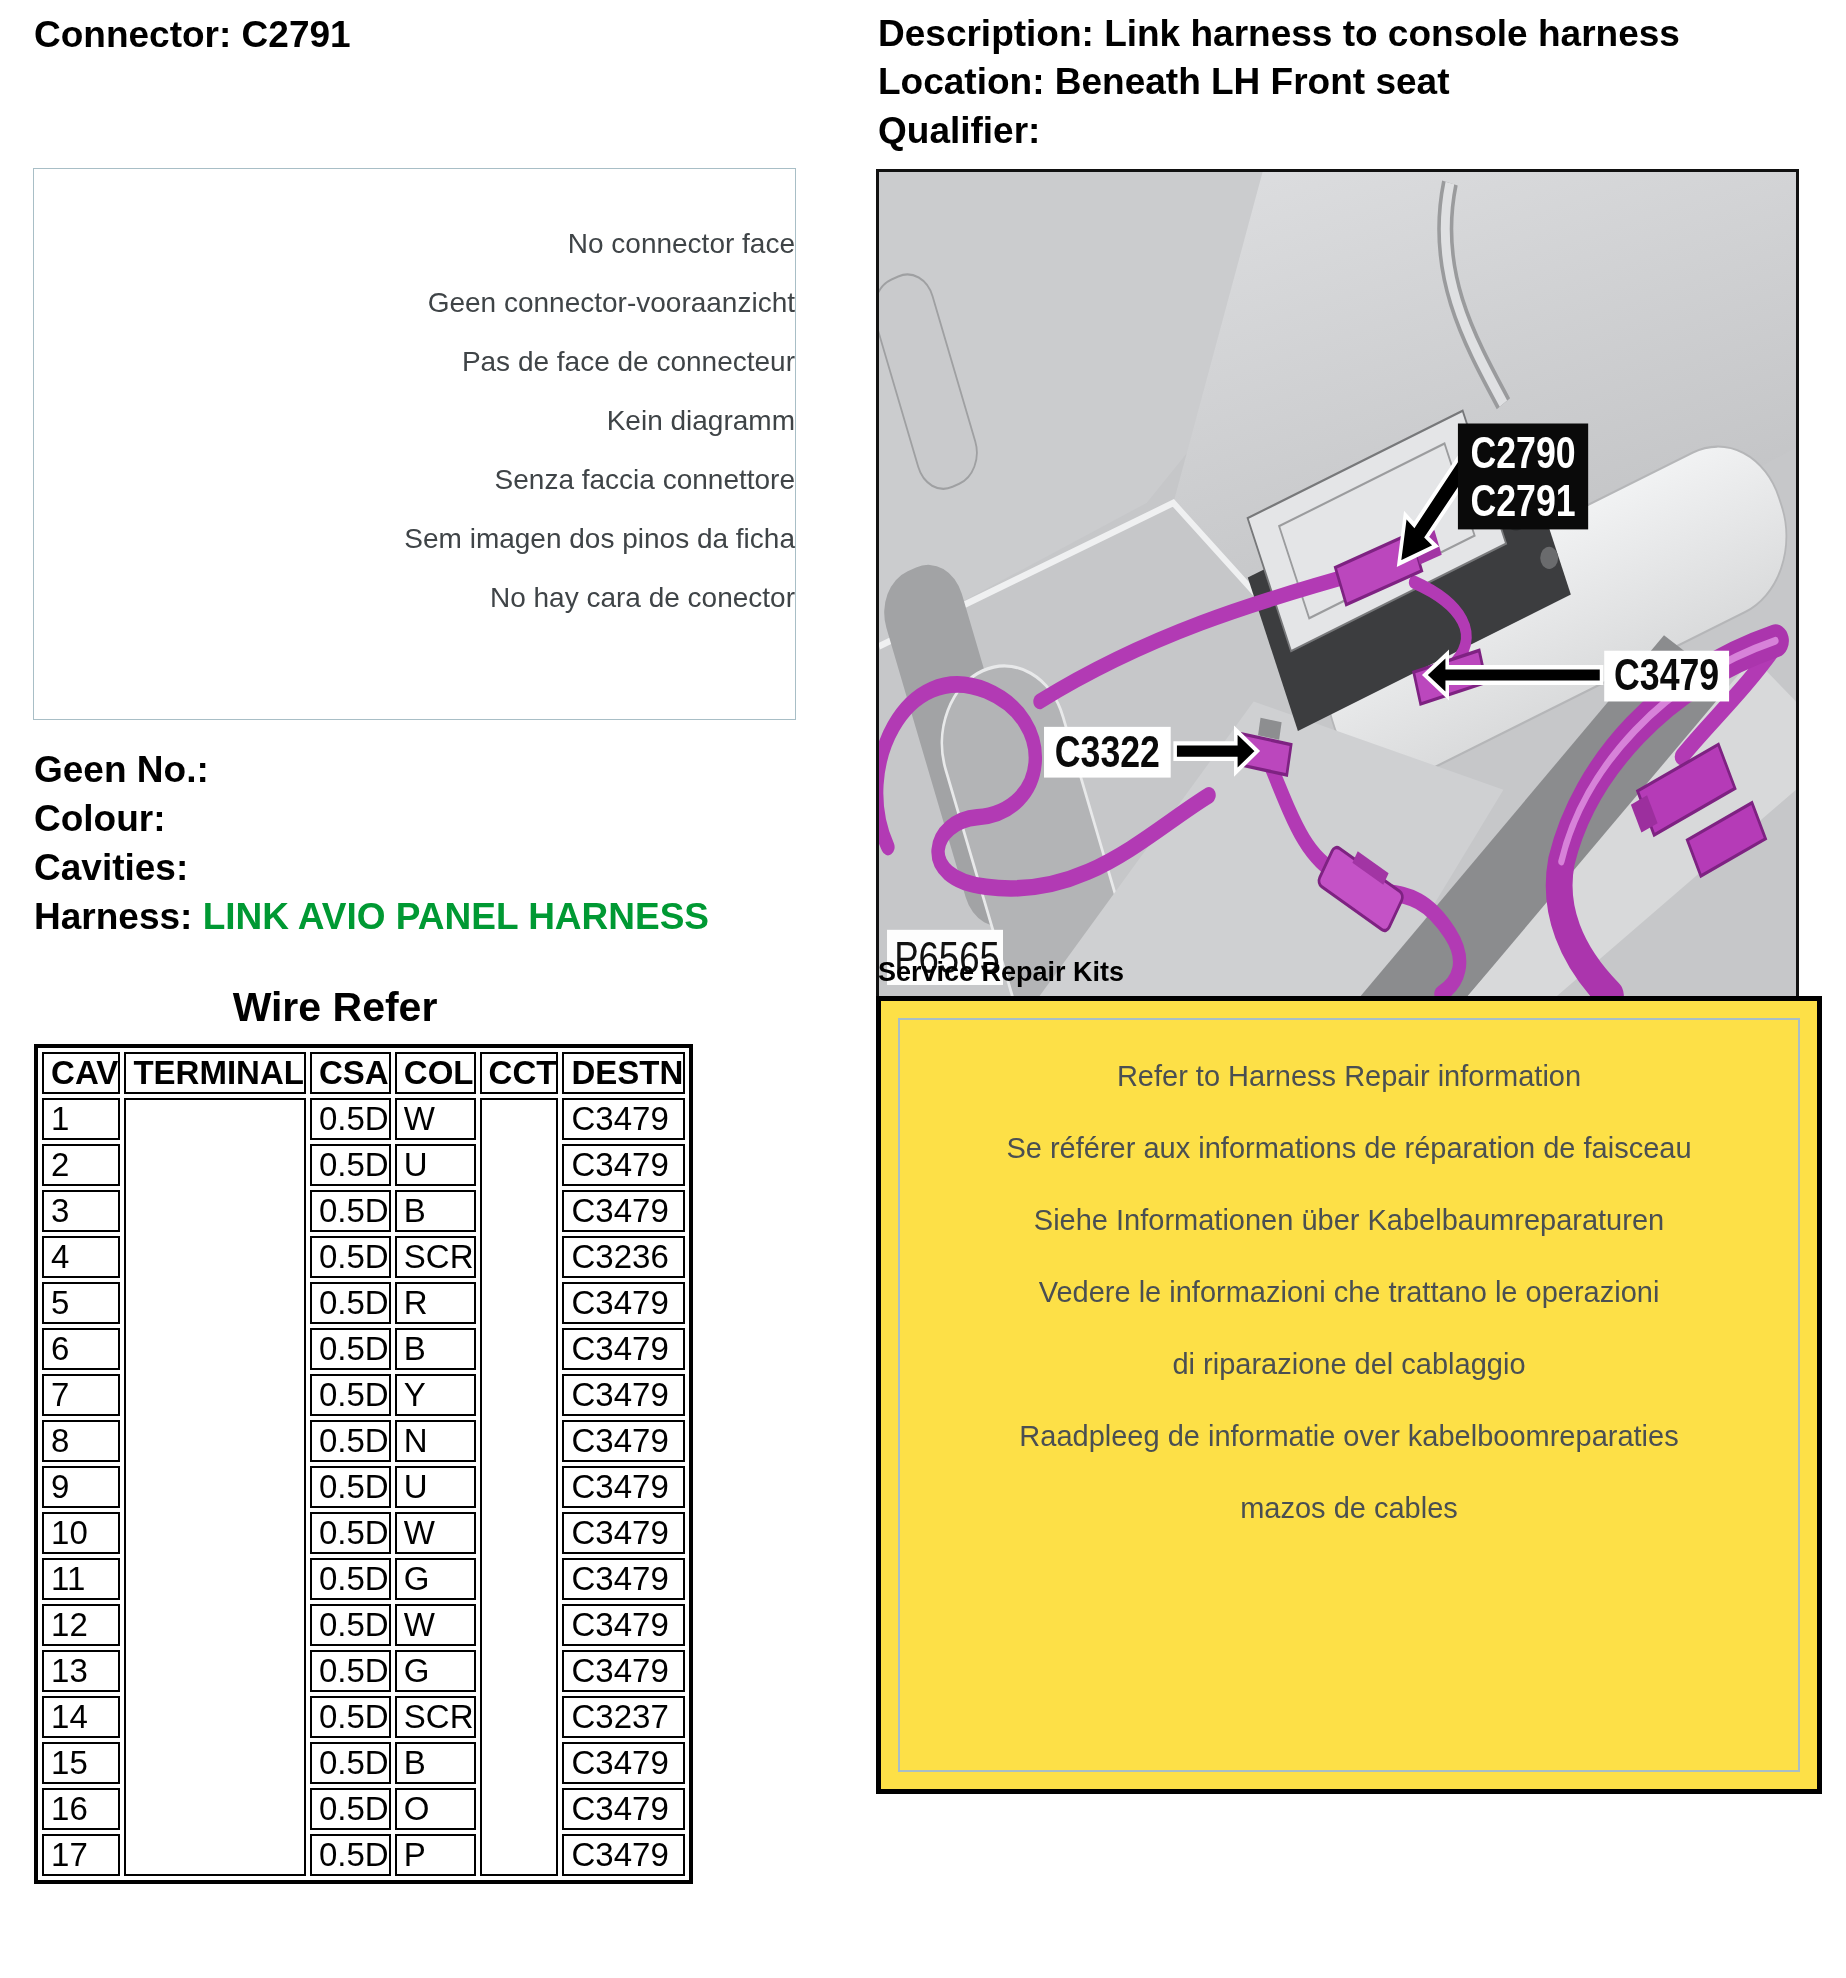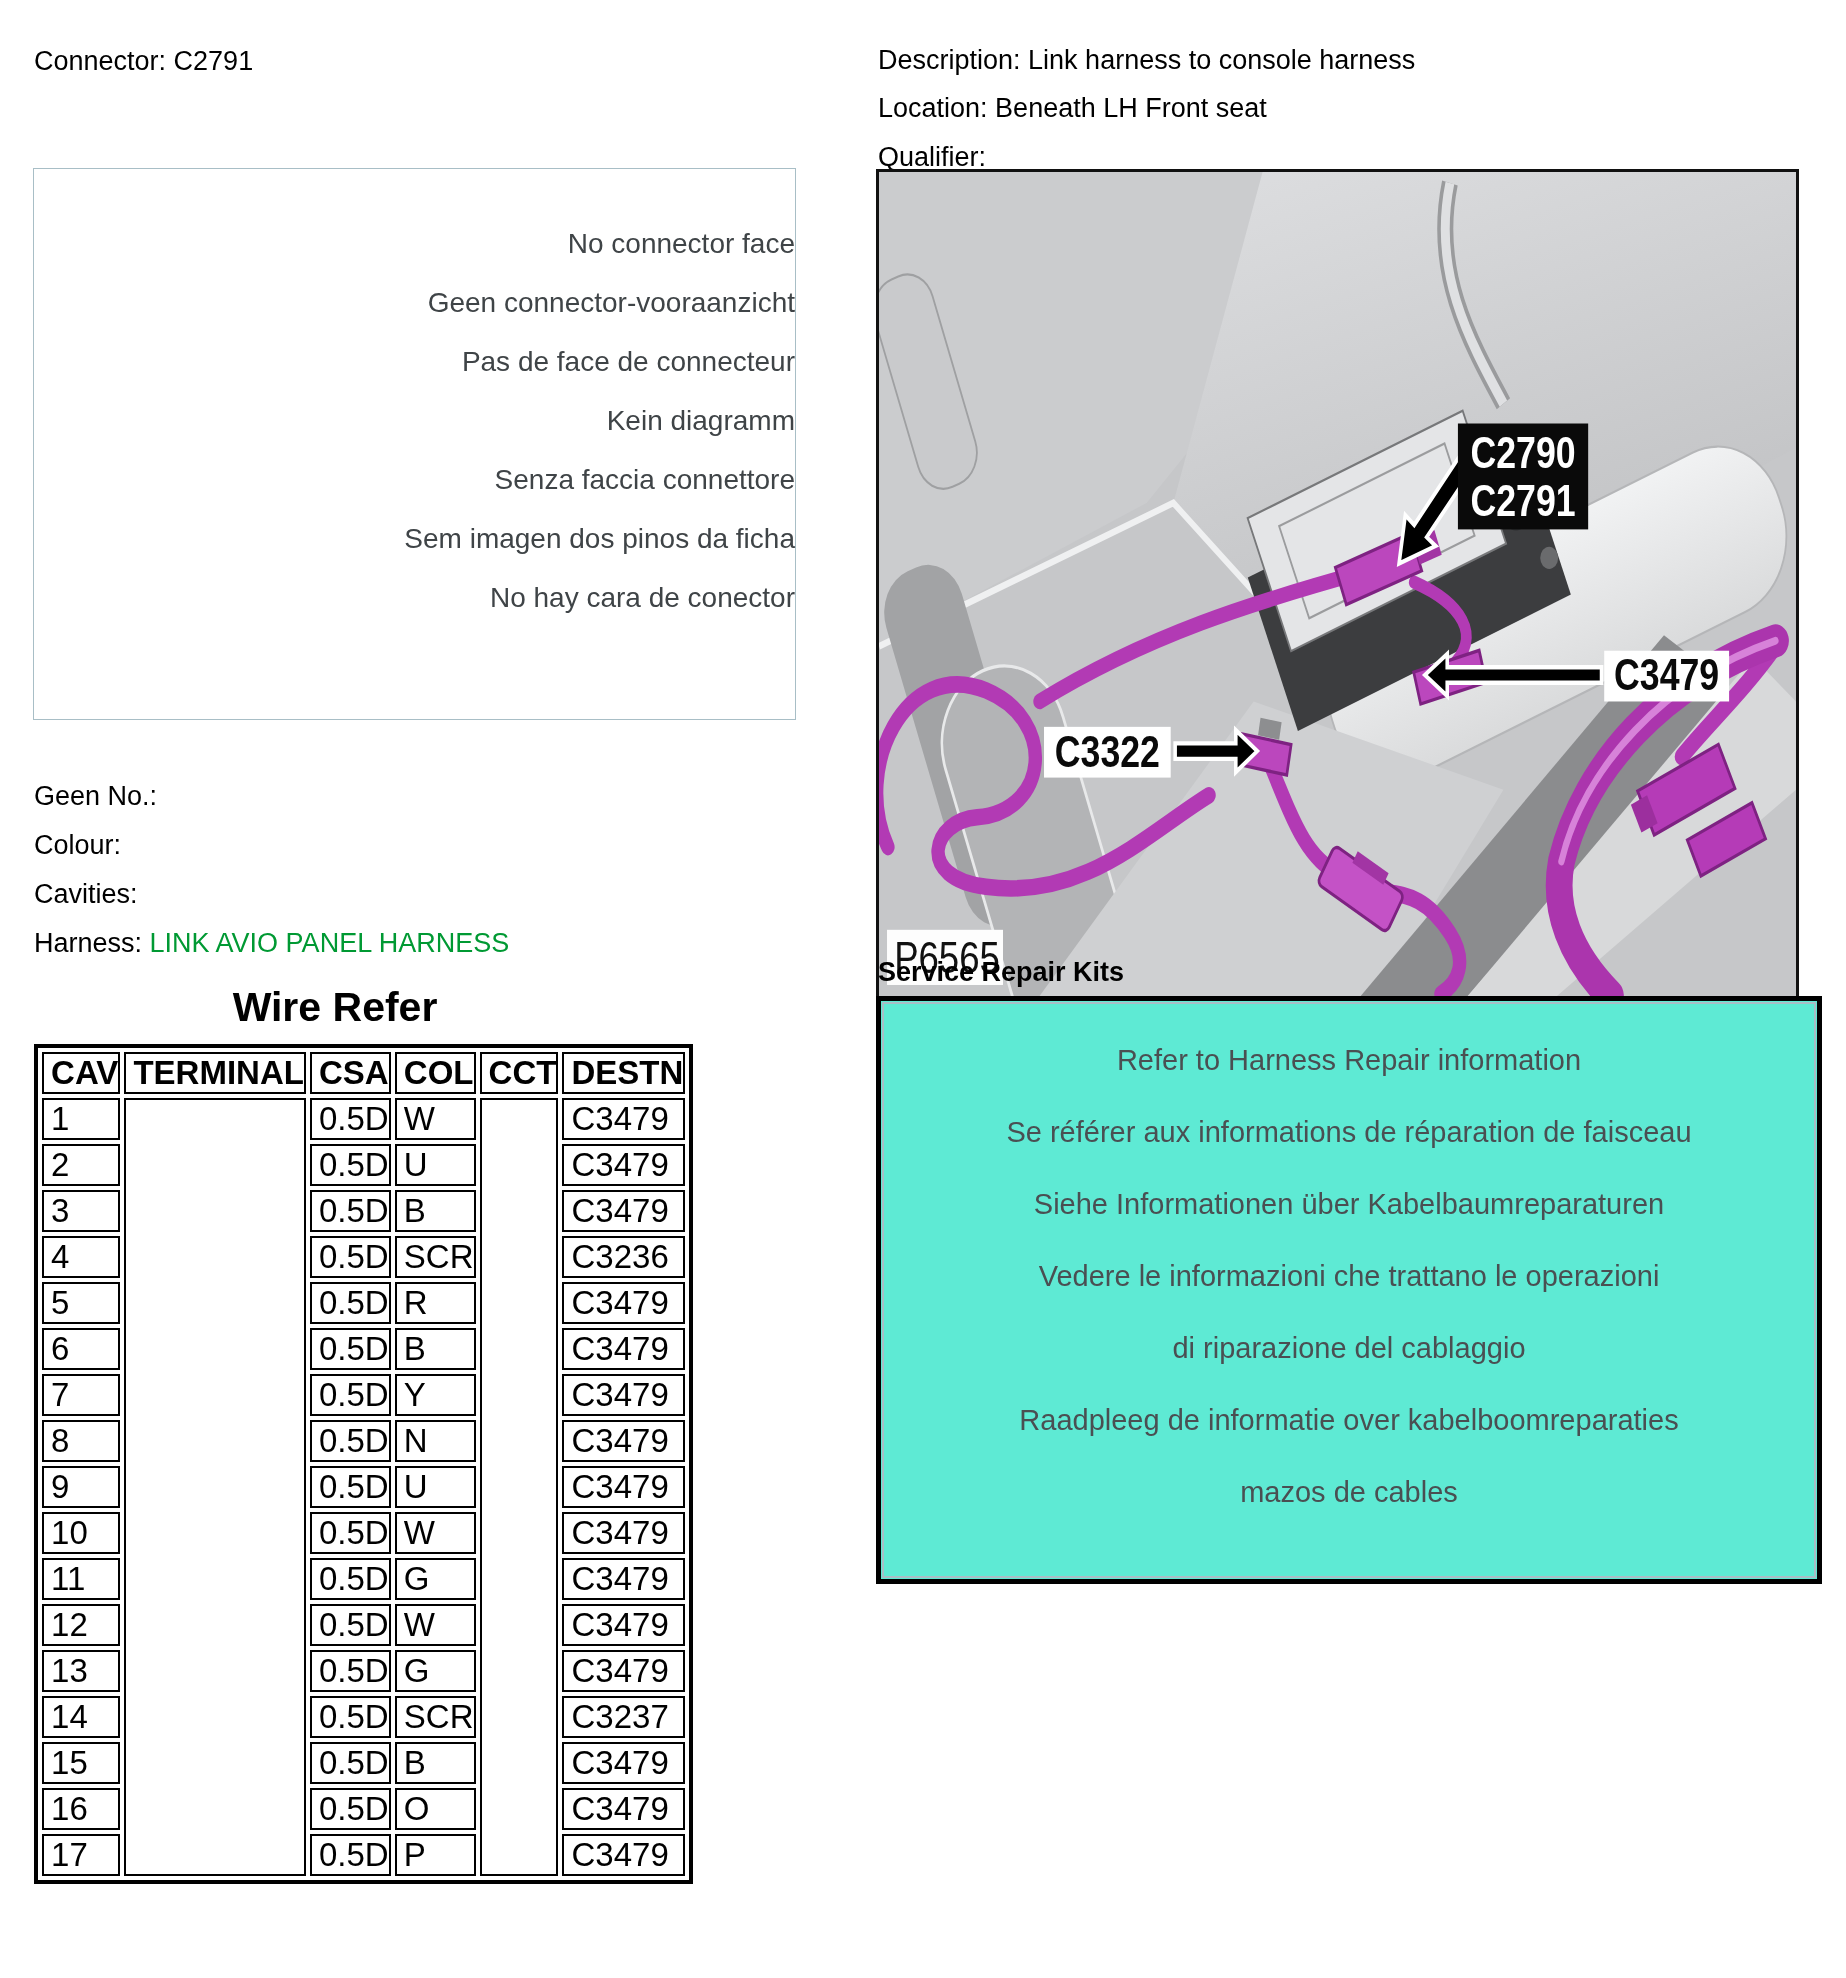--- a/index.html
+++ b/index.html
@@ -2,21 +2,21 @@
 <html style="font-size:14.3px"><head>
 <meta charset="utf-8">
 <style>
   html,body{margin:0;padding:0;background:#ffffff;}
   #canvas{
     position:relative;width:1846px;height:1978px;background:#ffffff;
     font-family:"Liberation Sans","DejaVu Sans",sans-serif;color:#000;
     overflow:hidden;
   }
   .abs{position:absolute;}
-  .h-label{font-weight:400;font-size:27px;white-space:nowrap;margin-top:32px;}
+  .h-label{font-weight:700;font-size:37px;white-space:nowrap;}
   .green{color:#009933;}
   
   .ncf-box{
     left:33px;top:168px;width:763px;height:552px;
     border:1.8px solid #a8bec6;background:#fff;
     text-align:right;box-sizing:border-box;padding-top:45px;
   }
   .ncf-box div{font-size:28px;line-height:59px;color:#3f4447;}
   
   .wc-title{left:34px;top:984px;width:602px;text-align:center;
@@ -35,22 +35,22 @@
   table.wire td{font-weight:400;height:41px;}
   
   .photo{
     left:876px;top:169px;width:923px;height:830px;
     border:3.6px solid #111;box-sizing:border-box;background:#c6c7c9;
   }
   .photo svg{display:block;width:100%;height:100%;}
   
   .srk-title{left:878px;top:957px;font-weight:700;font-size:27px;}
   .srk-box{
-    left:876px;top:996px;width:946px;height:588px;
-    border:5.3px solid #000;box-sizing:border-box;background:#5eead4;padding:1px;
+    left:876px;top:996px;width:946px;height:798px;
+    border:5.3px solid #000;box-sizing:border-box;background:#fde047;padding:17px;
   }
   .srk-inner{
     width:100%;height:100%;box-sizing:border-box;
     border:2.7px solid #a8bec6;text-align:center;padding-top:19.6px;
   }
   .srk-inner div{font-size:29px;line-height:72px;color:#4a4f52;}
 </style>
 </head>
 <body>
 

